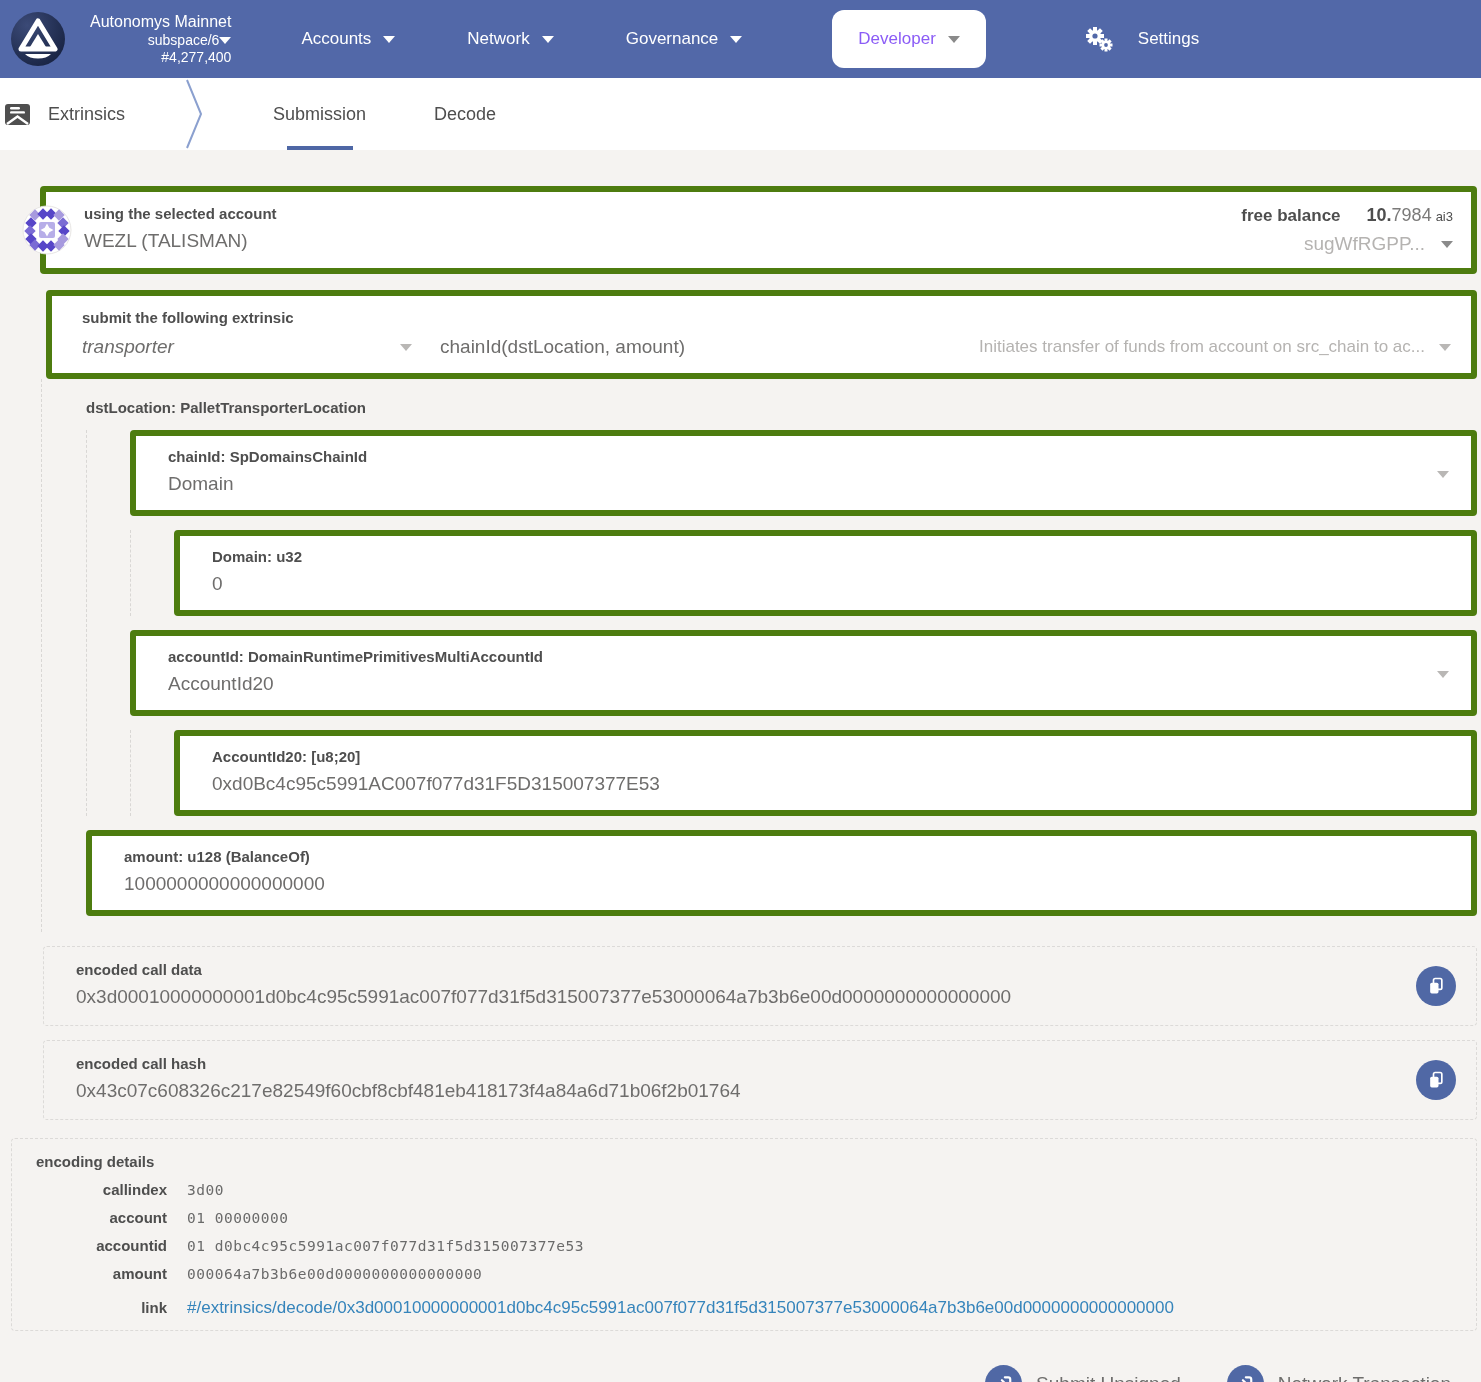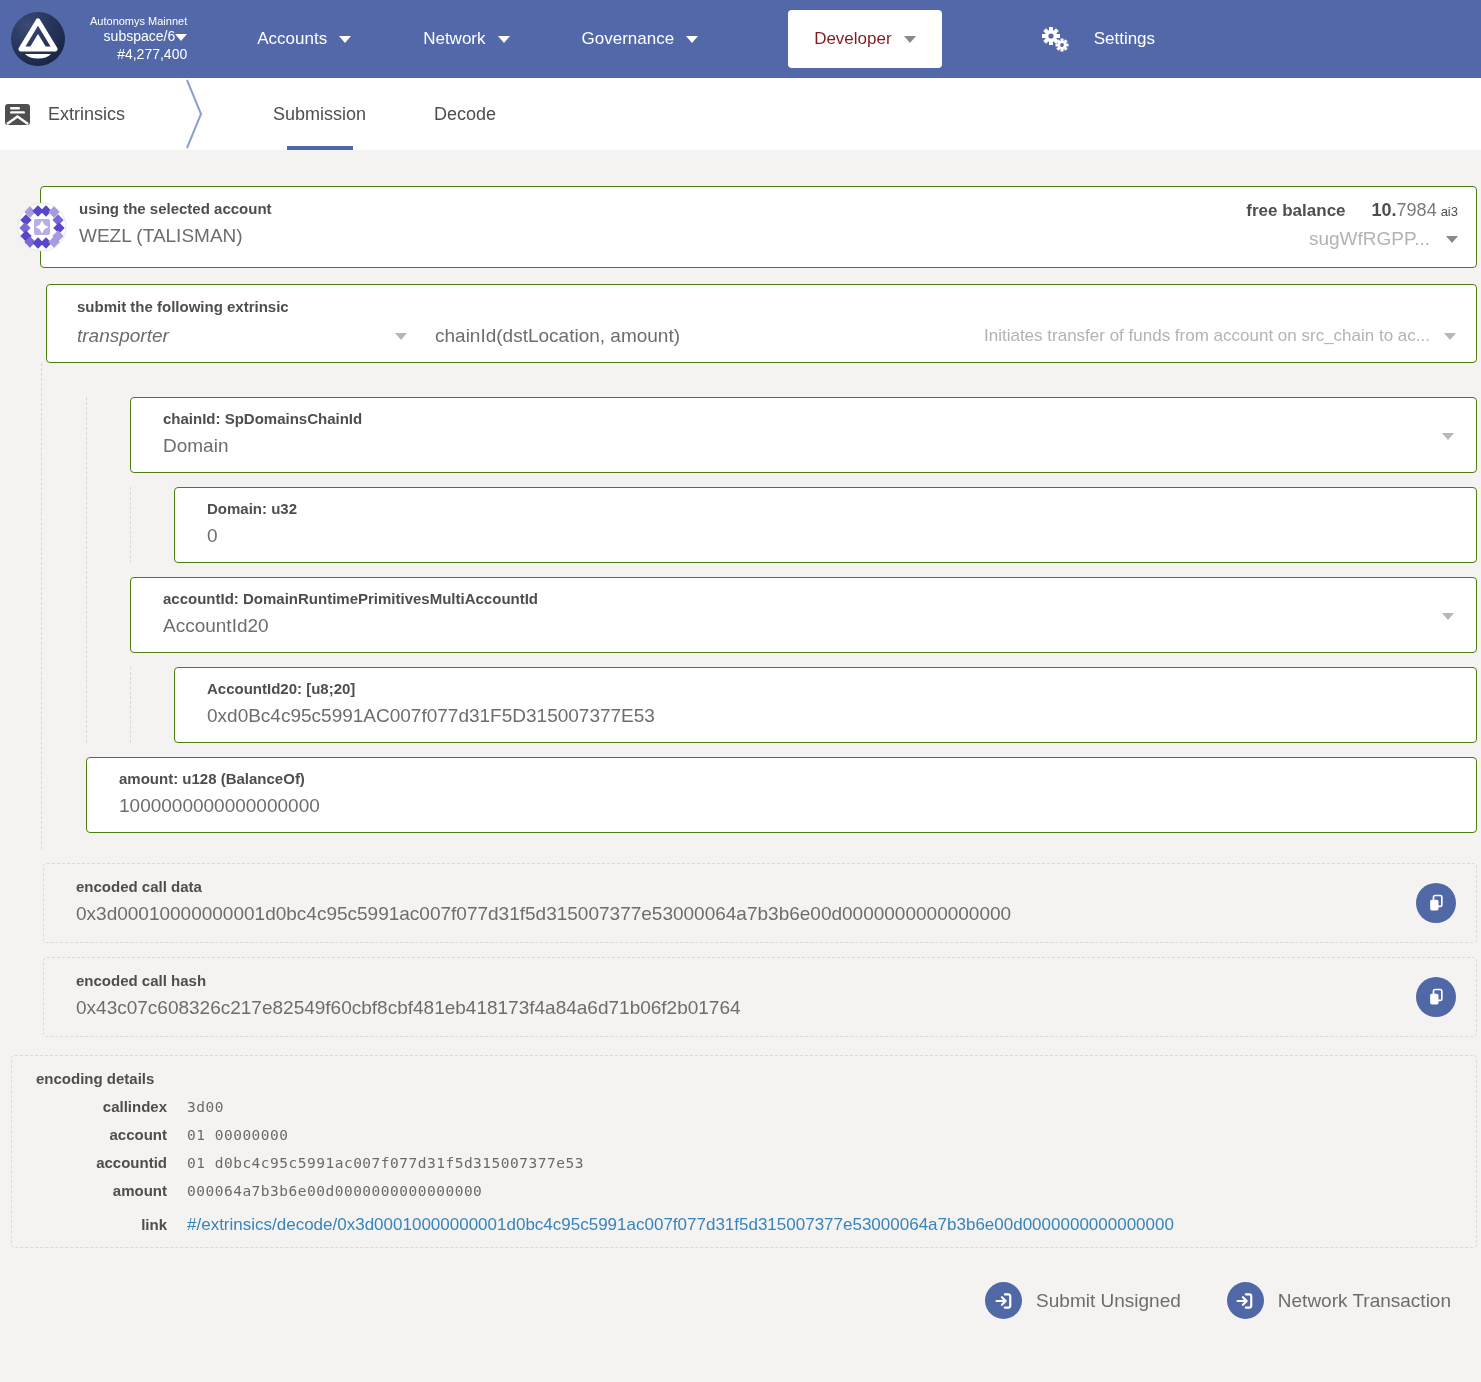--- a/index.html
+++ b/index.html
@@ -3,41 +3,41 @@
 <meta charset="utf-8">
 <style>
   * { margin:0; padding:0; box-sizing:border-box; }
   html,body { width:1481px; height:1382px; overflow:hidden; }
   body { font-family:"Liberation Sans", sans-serif; background:#f5f3f1; color:#4e4e4e; }
 
   
   .navbar { height:78px; background:#5268a8; display:flex; align-items:center; color:#fff; padding:0 0 0 8px; }
   .logo { width:60px; height:60px; flex:0 0 auto; }
   .brand { display:flex; flex-direction:column; align-items:flex-end; margin-left:22px; line-height:1.25; }
-  .brand-title { font-size:11px; }
+  .brand-title { font-size:16px; }
   .brand-chain { font-size:14px; display:flex; align-items:center; cursor:pointer; }
   .brand-block { font-size:14px; }
   .nav-menus { display:flex; align-items:center; margin-left:70px; gap:72px; }
   .nav-item { font-size:17px; display:flex; align-items:center; gap:12px; cursor:pointer; white-space:nowrap; }
-  .nav-item.active { background:#fff; color:#7f1d1d; border-radius:4px; height:58px; padding:0 26px; margin-left:18px; }
+  .nav-item.active { background:#fff; color:#8b5cf6; border-radius:12px; height:58px; padding:0 26px; margin-left:18px; }
   .nav-settings { display:flex; align-items:center; gap:24px; font-size:17px; margin-left:26px; cursor:pointer; }
   .caret { width:0; height:0; border-left:6px solid transparent; border-right:6px solid transparent; border-top:7px solid #fff; display:inline-block; }
   .caret.gray { border-top-color:#8a8a8a; }
   .caret.lt { border-top-color:#b9b7b5; }
 
   
   .tabrow { height:72px; background:#fff; display:flex; align-items:stretch; }
   .section-head { display:flex; align-items:center; gap:17px; padding-left:4px; font-size:18px; }
   .tab-divider { margin-left:58px; align-self:stretch; }
   .tab { display:flex; align-items:center; font-size:18px; margin-left:68px; position:relative; cursor:pointer; color:#4e4e4e; }
   .tab.active::after { content:""; position:absolute; bottom:0; left:50%; transform:translateX(-50%); width:66px; height:4px; background:#4e67a5; }
 
   
   .main { padding:36px 0 0 0; }
-  .card { background:#fff; border:1px solid #4d7c0f; border-radius:4px; }
+  .card { background:#fff; border:6px solid #4d7c0f; border-radius:4px; }
   .lbl { font-size:15px; font-weight:bold; color:#4e4e4e; }
   .val { font-size:19px; color:#6e6d6c; margin-top:8px; }
 
   .account-card { margin:0 4px 16px 40px; padding:13px 18px 13px 38px; position:relative; display:flex; justify-content:space-between; min-height:82px; }
   .identicon { position:absolute; left:-24px; top:50%; transform:translateY(-50%); }
   .acct-right { text-align:right; }
   .balance-row { font-size:17px; display:flex; gap:26px; justify-content:flex-end; align-items:baseline; }
   .balance-label { font-weight:bold; }
   .bal-int { font-weight:bold; font-size:18px;text-align:center; }
   .bal-frac { font-size:18px; color:#7b7a79; }
@@ -214,20 +214,21 @@
         <span class="sel-text">chainId(dstLocation, amount)</span>
         <span class="sel-desc">
           <span>Initiates transfer of funds from account on src_chain to ac...</span>
           <span class="caret lt"></span>
         </span>
       </div>
     </div>
   </section>
 
   <div class="params-outer">
+    <div class="param-label">dstLocation: PalletTransporterLocation</div>
 
     <div class="group">
       <div class="card param-card">
         <div class="lbl">chainId: SpDomainsChainId</div>
         <div class="val">Domain</div>
         <span class="caret-wrap"><span class="caret lt"></span></span>
       </div>
 
       <div class="group">
         <div class="card param-card">

